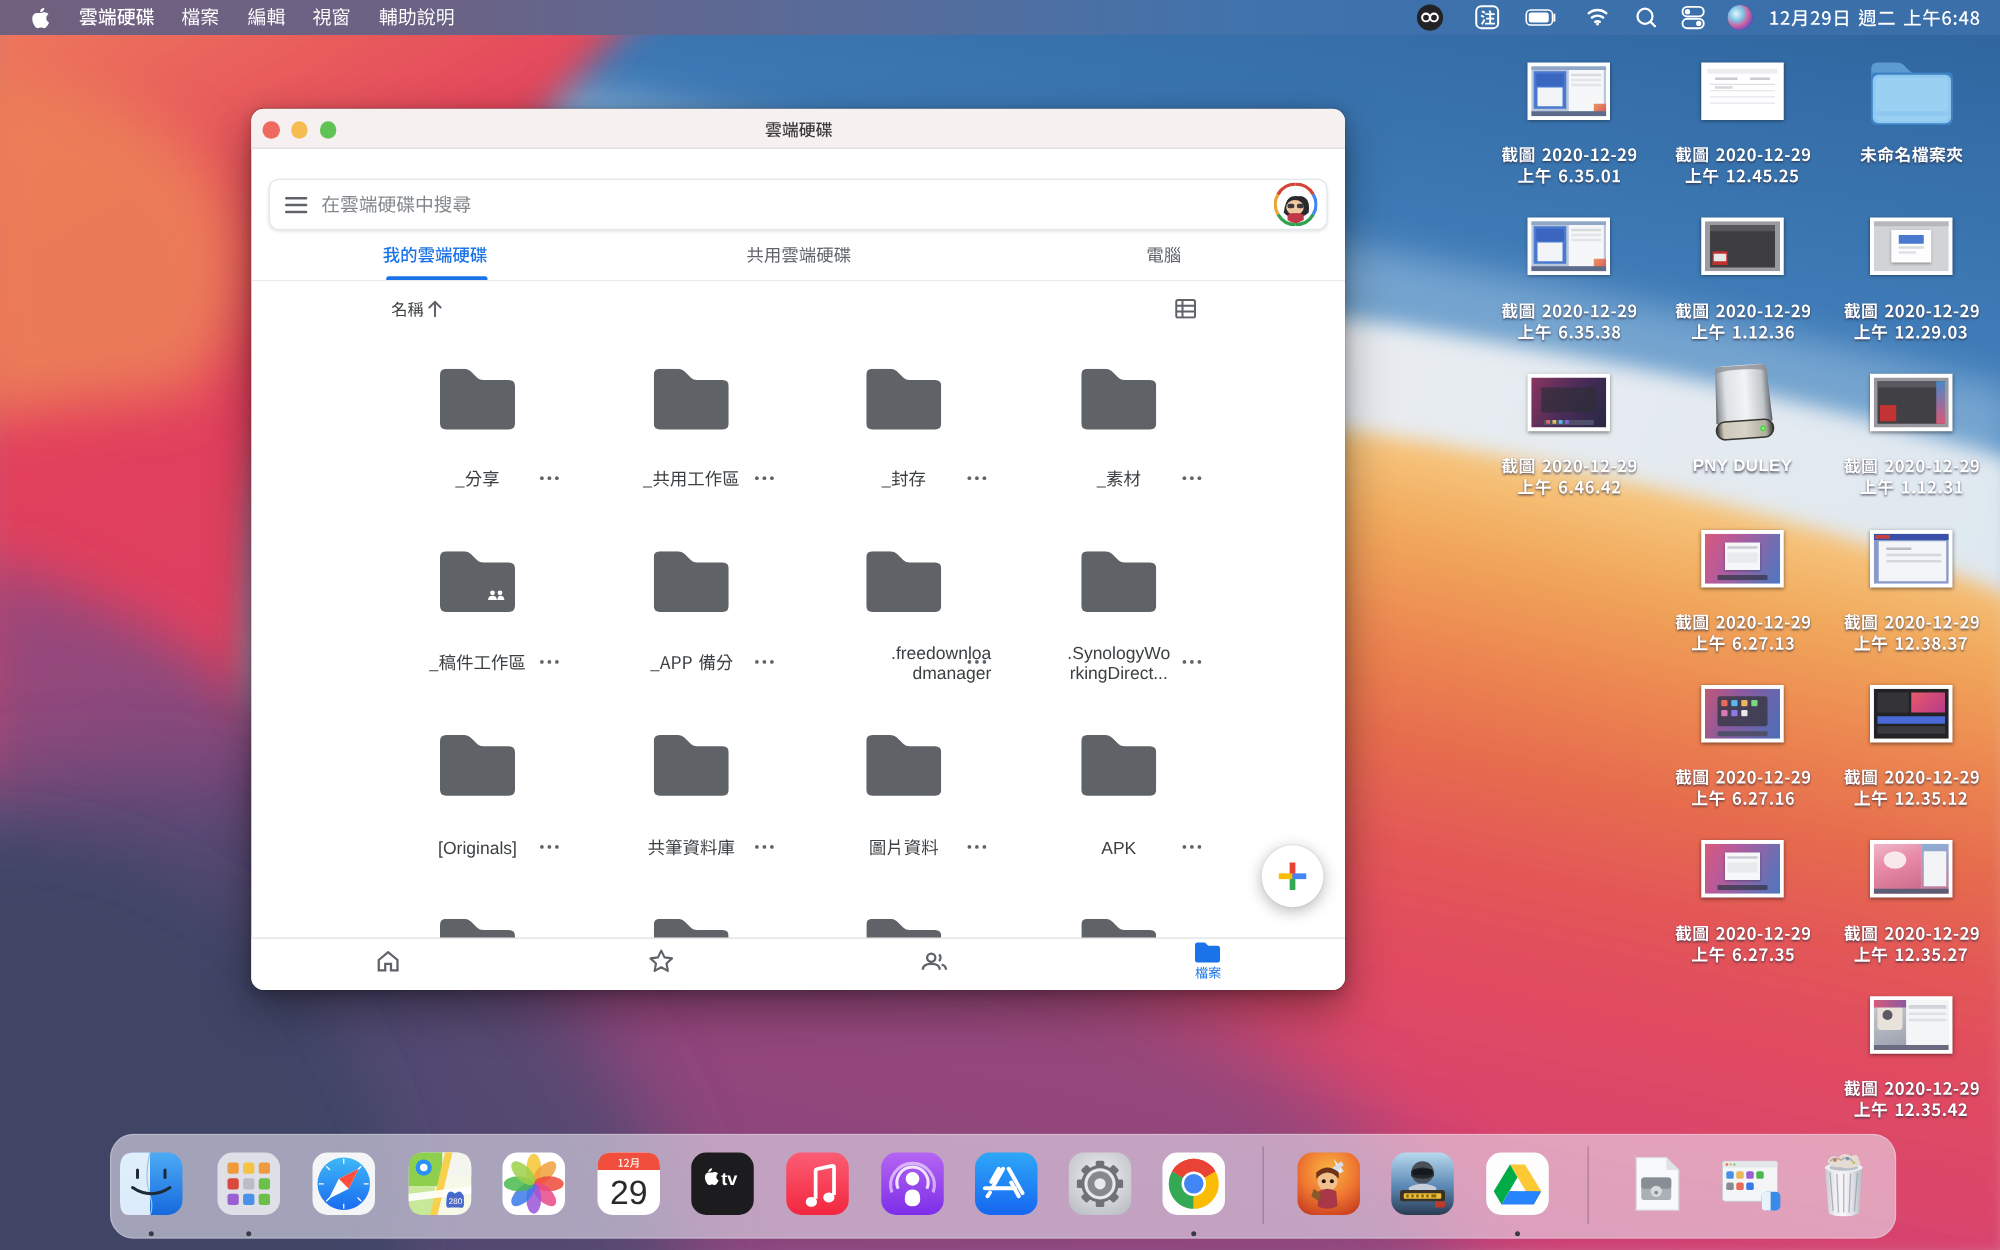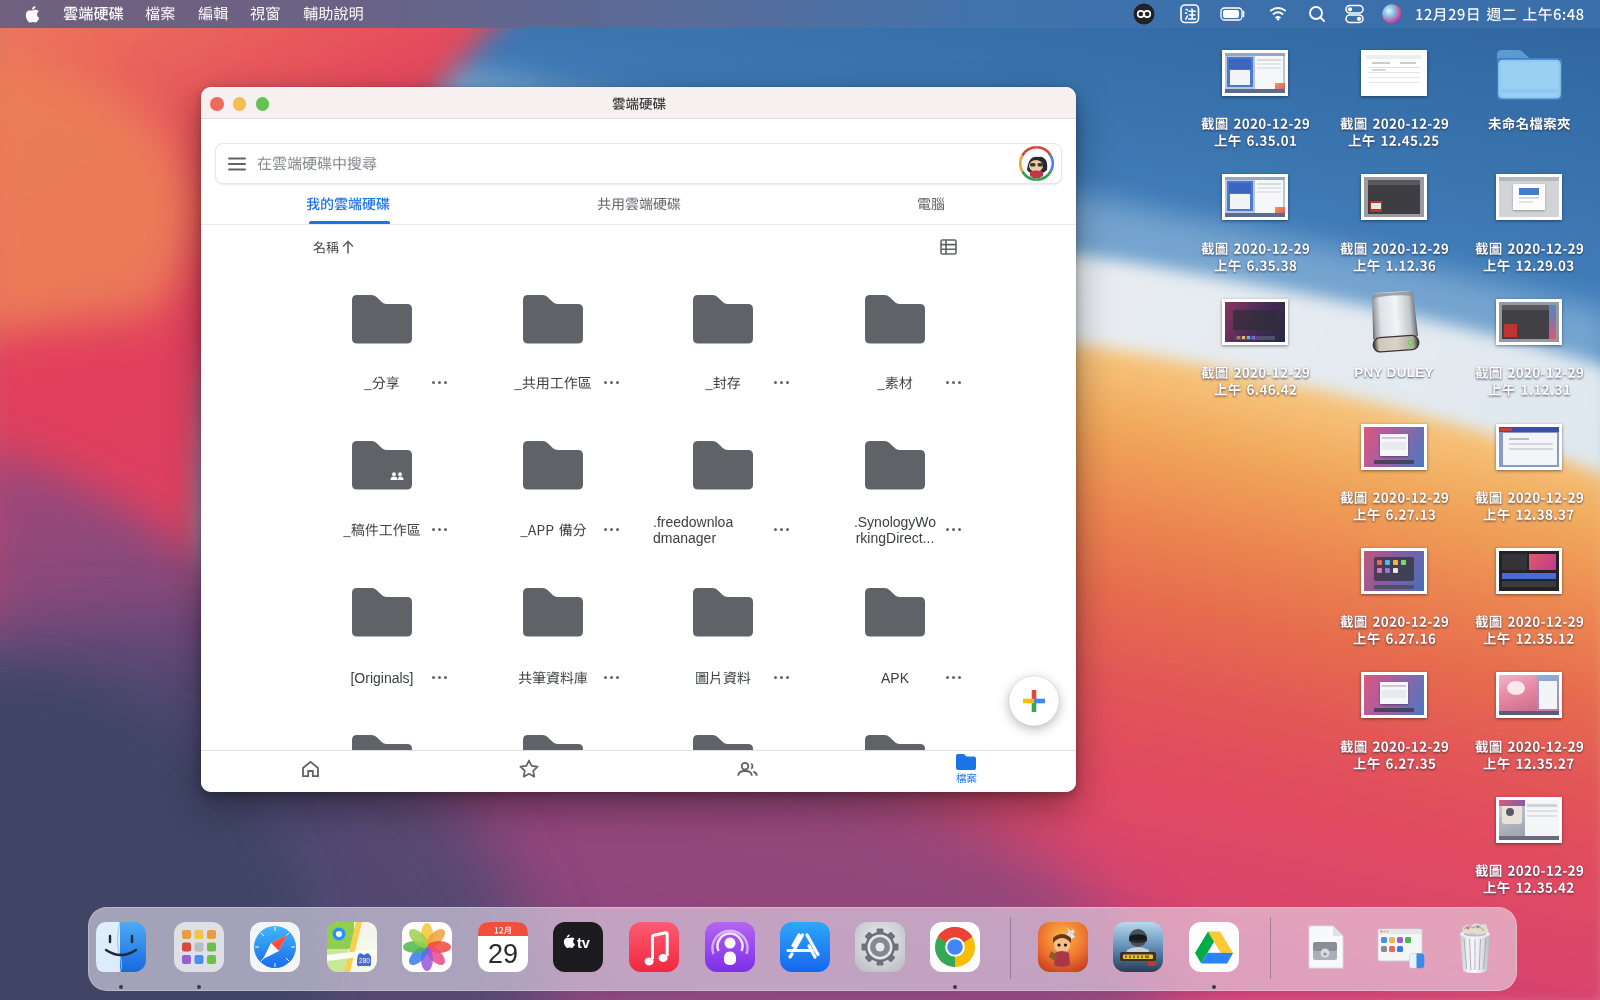--- a/index.html
+++ b/index.html
@@ -871,21 +871,21 @@
     <use href="#R50" x="1167"></use>
     <use href="#R50" x="1800"></use>
     <use href="#R5099" x="2773"></use>
     <use href="#R5206" x="3773"></use>
   </svg>
 <div class="abs" style="left:604px;top:528px;width:17px;height:4px;color:#5f6368">
     <span style="position:absolute;left:0;top:0;width:3.4px;height:3.4px;border-radius:50%;background:#5f6368"></span>
     <span style="position:absolute;left:6px;top:0;width:3.4px;height:3.4px;border-radius:50%;background:#5f6368"></span>
     <span style="position:absolute;left:12px;top:0;width:3.4px;height:3.4px;border-radius:50%;background:#5f6368"></span>
   </div>
-<div class="abs" style="left:653px;top:514px;width:140px;text-align:left;font-size:14px;color:#3c4043;line-height:16px">.freedownloa<br>dmanager</div>
+<div class="abs" style="left:653px;top:514px;width:140px;text-align:right;font-size:14px;color:#3c4043;line-height:16px">.freedownloa<br>dmanager</div>
 <div class="abs" style="left:774px;top:528px;width:17px;height:4px;color:#5f6368">
     <span style="position:absolute;left:0;top:0;width:3.4px;height:3.4px;border-radius:50%;background:#5f6368"></span>
     <span style="position:absolute;left:6px;top:0;width:3.4px;height:3.4px;border-radius:50%;background:#5f6368"></span>
     <span style="position:absolute;left:12px;top:0;width:3.4px;height:3.4px;border-radius:50%;background:#5f6368"></span>
   </div>
 <div class="abs" style="left:825px;top:514px;width:140px;text-align:center;font-size:14px;color:#3c4043;line-height:16px">.SynologyWo<br>rkingDirect...</div>
 <div class="abs" style="left:946px;top:528px;width:17px;height:4px;color:#5f6368">
     <span style="position:absolute;left:0;top:0;width:3.4px;height:3.4px;border-radius:50%;background:#5f6368"></span>
     <span style="position:absolute;left:6px;top:0;width:3.4px;height:3.4px;border-radius:50%;background:#5f6368"></span>
     <span style="position:absolute;left:12px;top:0;width:3.4px;height:3.4px;border-radius:50%;background:#5f6368"></span>

